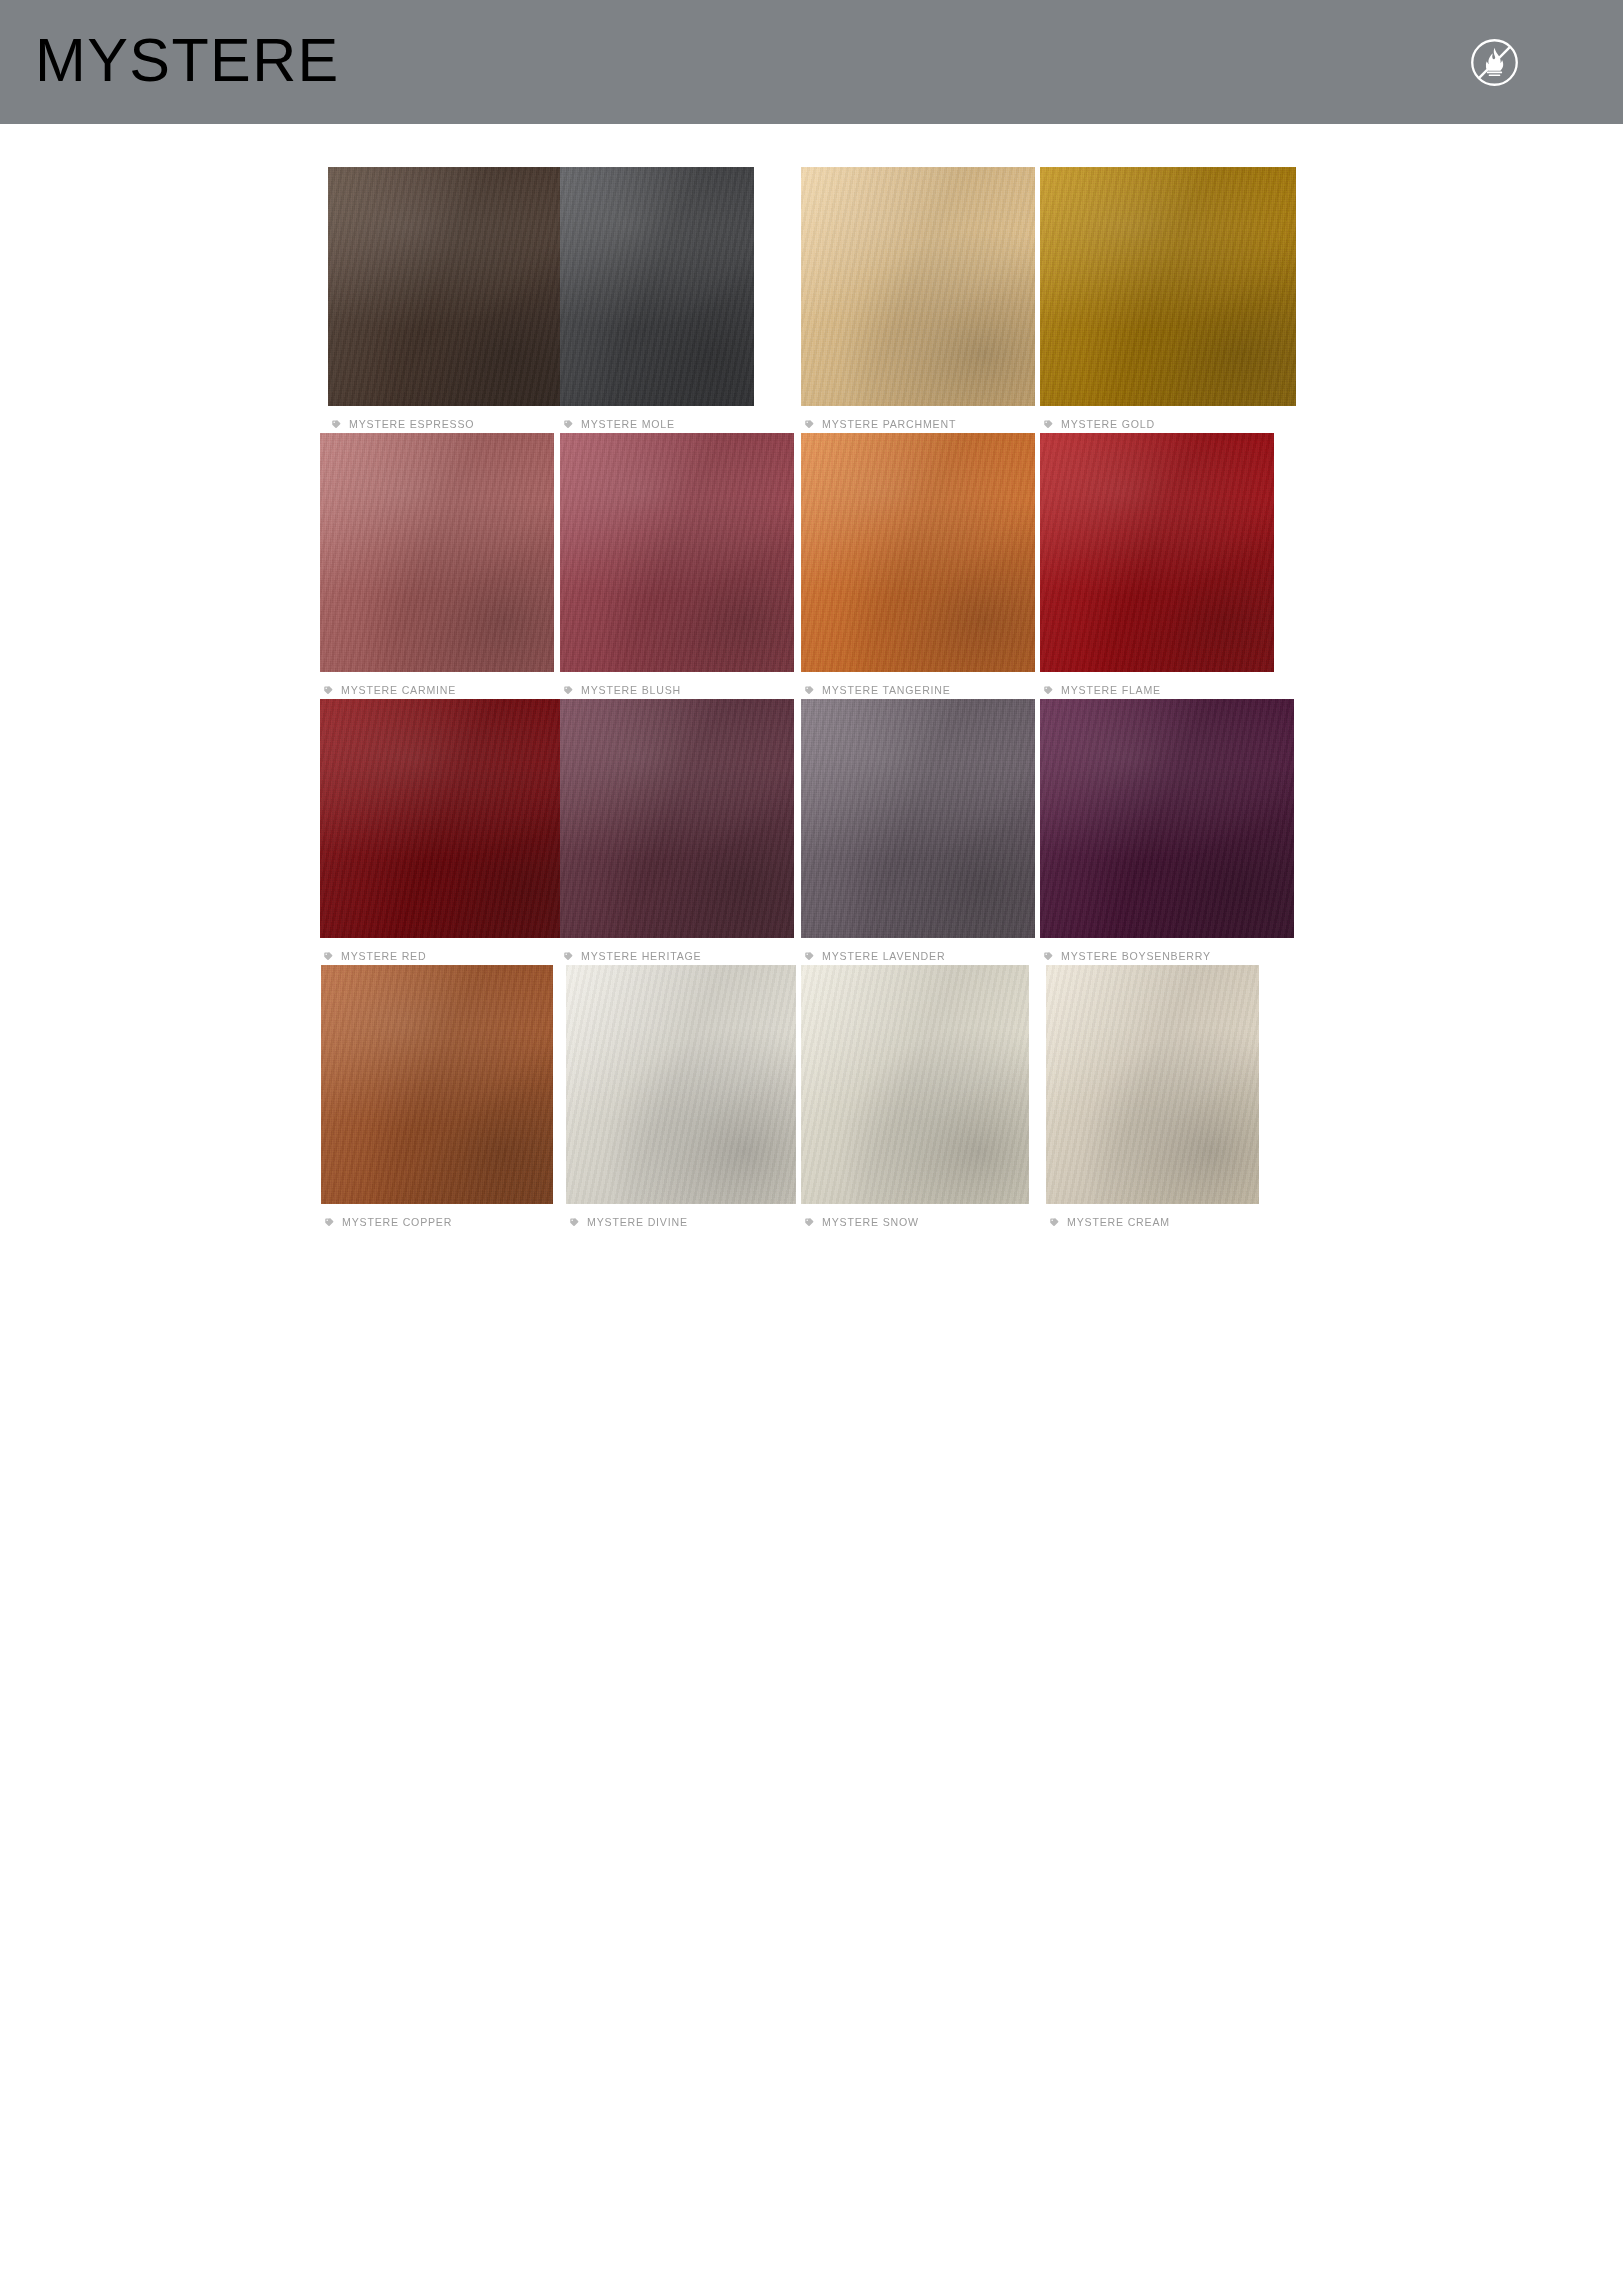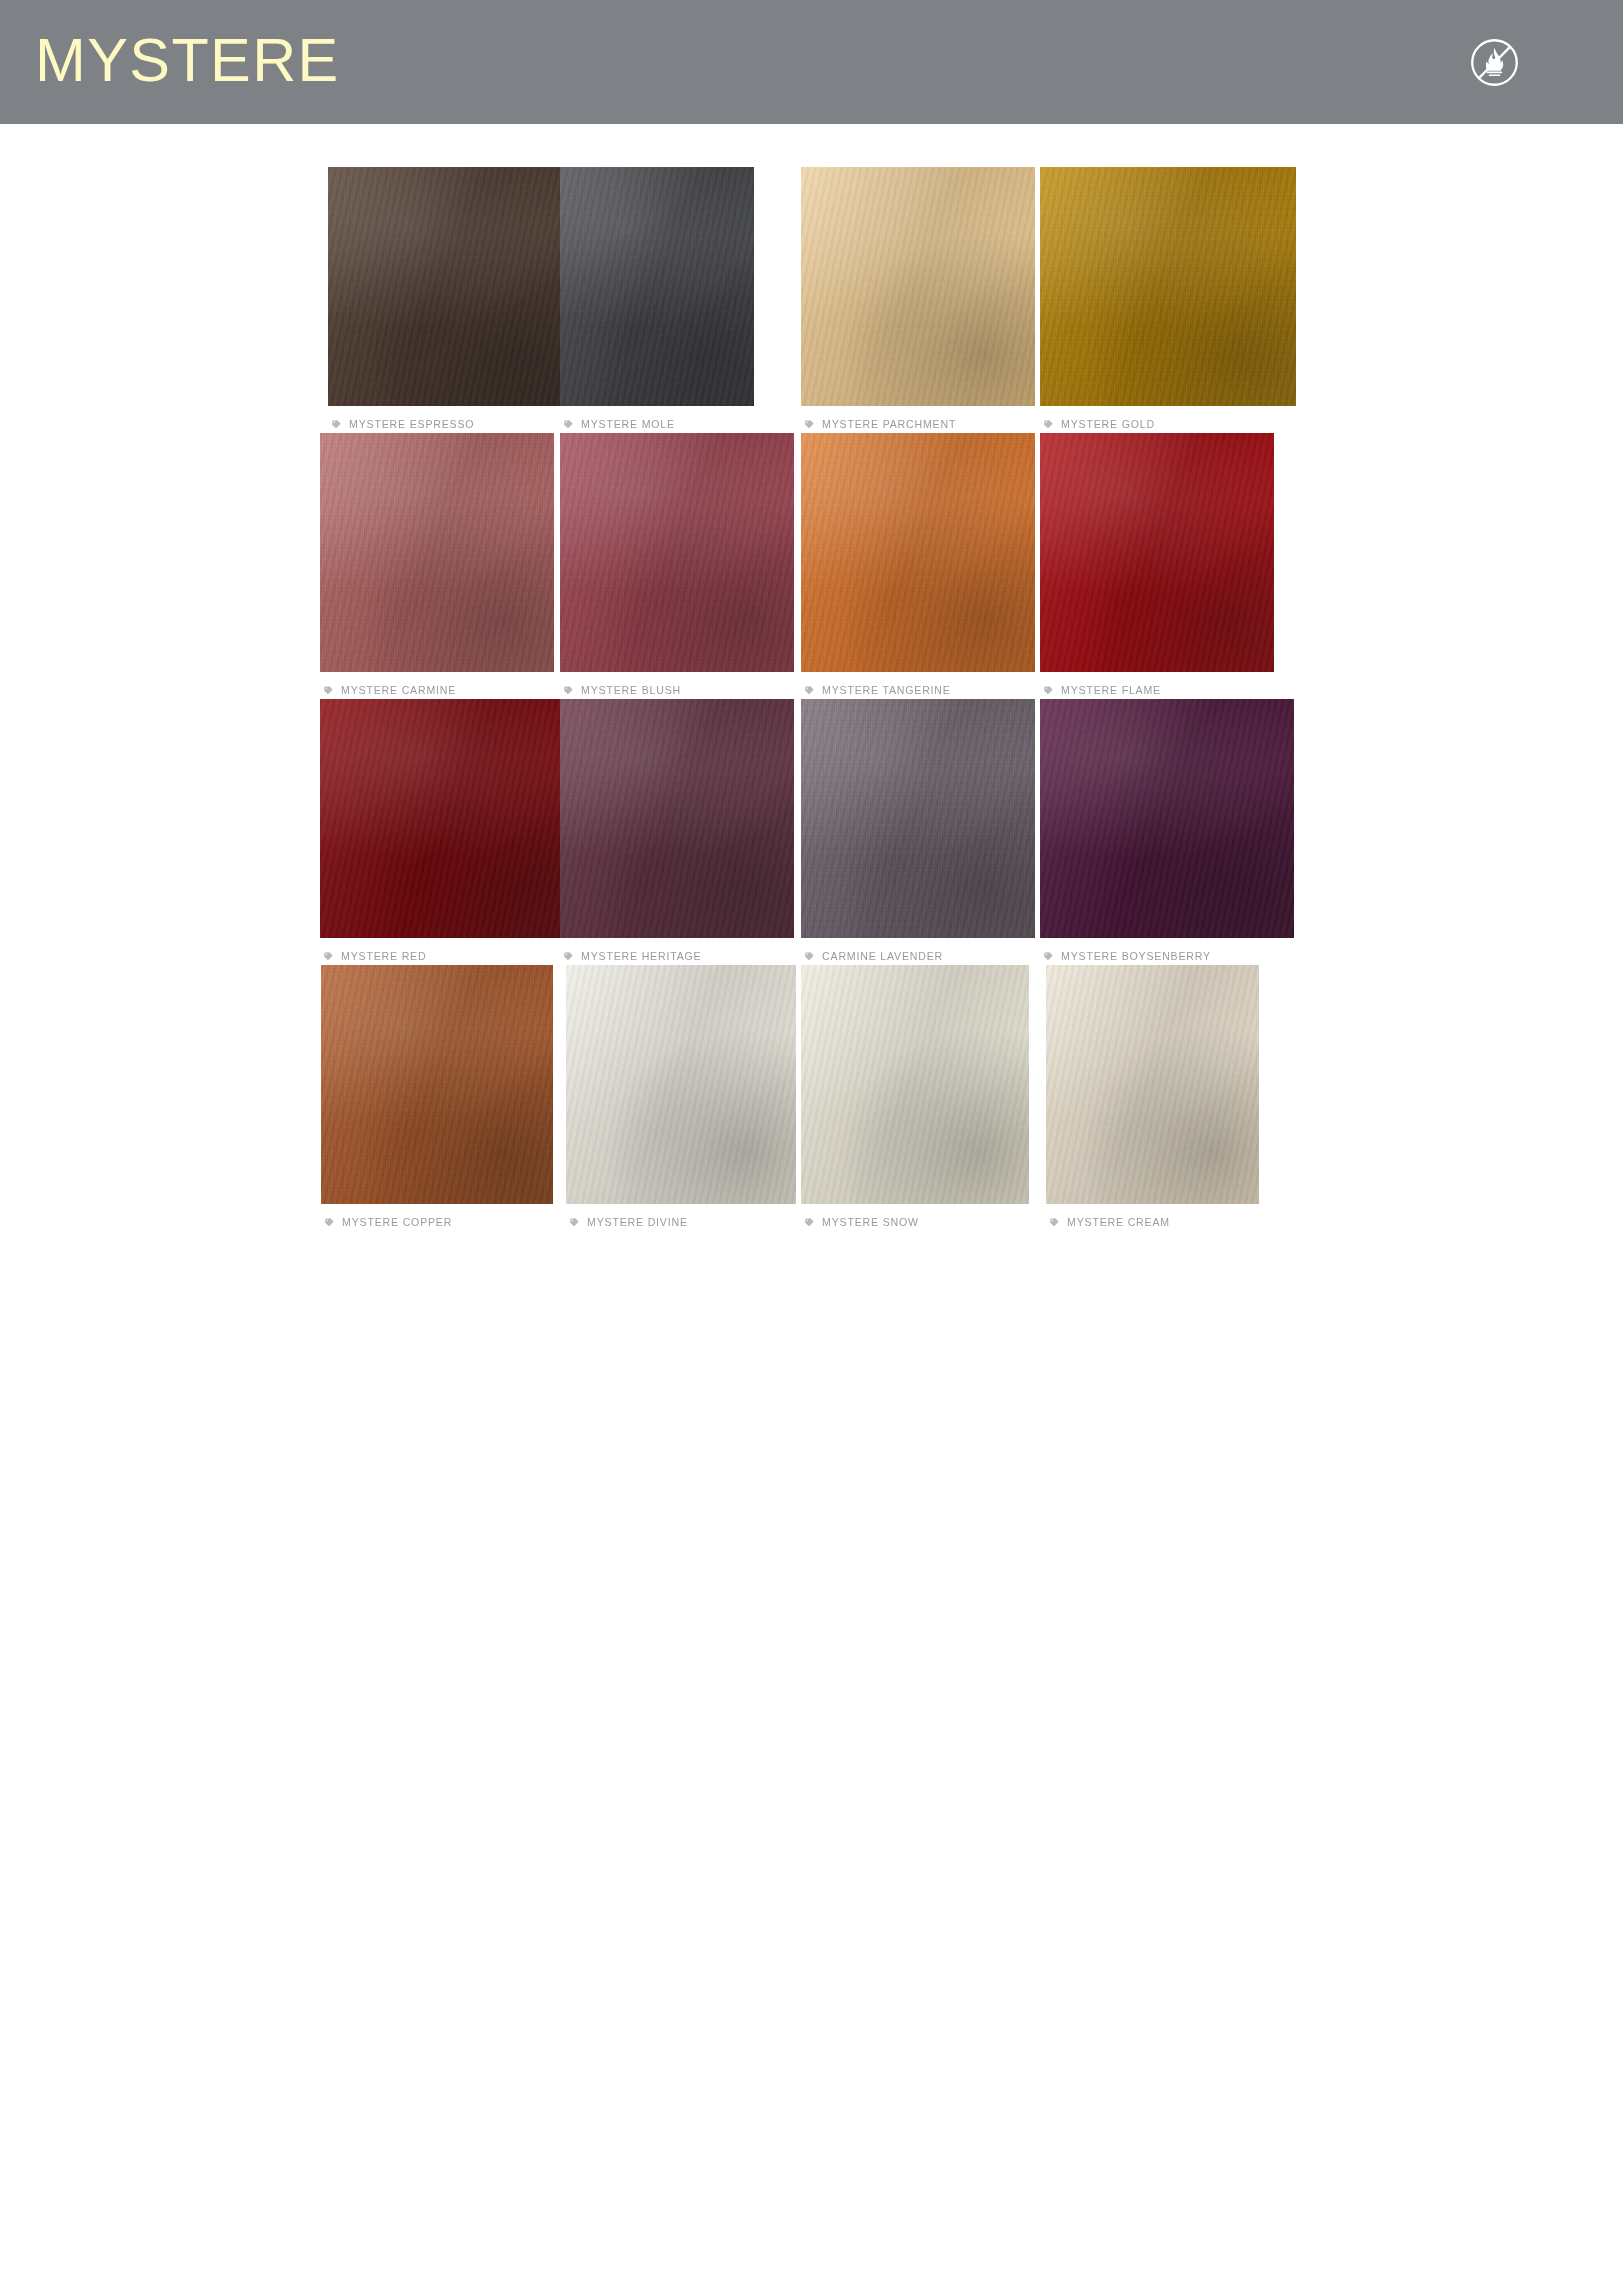--- a/index.html
+++ b/index.html
@@ -22,21 +22,21 @@
     top: 0; left: 0;
     width: 1624px;
     height: 124px;
     background: #7e8286;
     display: flex;
     align-items: center;
     justify-content: space-between;
     padding: 0 46px 0 35px;
   }
   .brand-title {
-    color: #fef9c3;
+    color: #000000;
     font-size: 61px;
     font-weight: 400;
     letter-spacing: 1.4px;
     line-height: 1;
     font-family: "Liberation Sans", sans-serif;
     white-space: nowrap;
     margin-top: -3.7px;
   }
   .header-right {
     display: flex;
@@ -299,21 +299,21 @@
           <div class="base" style="background: linear-gradient(135deg, rgb(126, 115, 125) 0%, rgb(106, 95, 105) 38%, rgb(106, 95, 105) 62%, rgb(83, 74, 82) 100%);"></div>
           <div class="tex1"></div>
           <div class="tex2"></div>
           <div class="tex3"></div>
         </div>
         <div class="swatch-label">
           <span class="tag-icon"><svg width="10" height="10" viewBox="0 0 16 16" xmlns="http://www.w3.org/2000/svg">
               <path d="M9.6 1.4 14.6 6.4a1.4 1.4 0 0 1 0 2L9 14a1.4 1.4 0 0 1-2 0L2 9V3.6A1.4 1.4 0 0 1 3.4 2.2h5.2z" fill="#b9b9b9"></path>
               <circle cx="5.1" cy="5.1" r="1.25" fill="#ffffff"></circle>
             </svg></span>
-          <span class="swatch-name">CARMINE LAVENDER</span>
+          <span class="swatch-name">MYSTERE LAVENDER</span>
         </div>
       </div>
       <div class="swatch-cell" style="left: 1040px; width: 254px;">
         <div class="swatch-img">
           <div class="base" style="background: linear-gradient(135deg, rgb(94, 35, 73) 0%, rgb(74, 21, 56) 38%, rgb(74, 21, 56) 62%, rgb(53, 12, 39) 100%);"></div>
           <div class="tex1"></div>
           <div class="tex2"></div>
           <div class="tex3"></div>
         </div>
         <div class="swatch-label">

